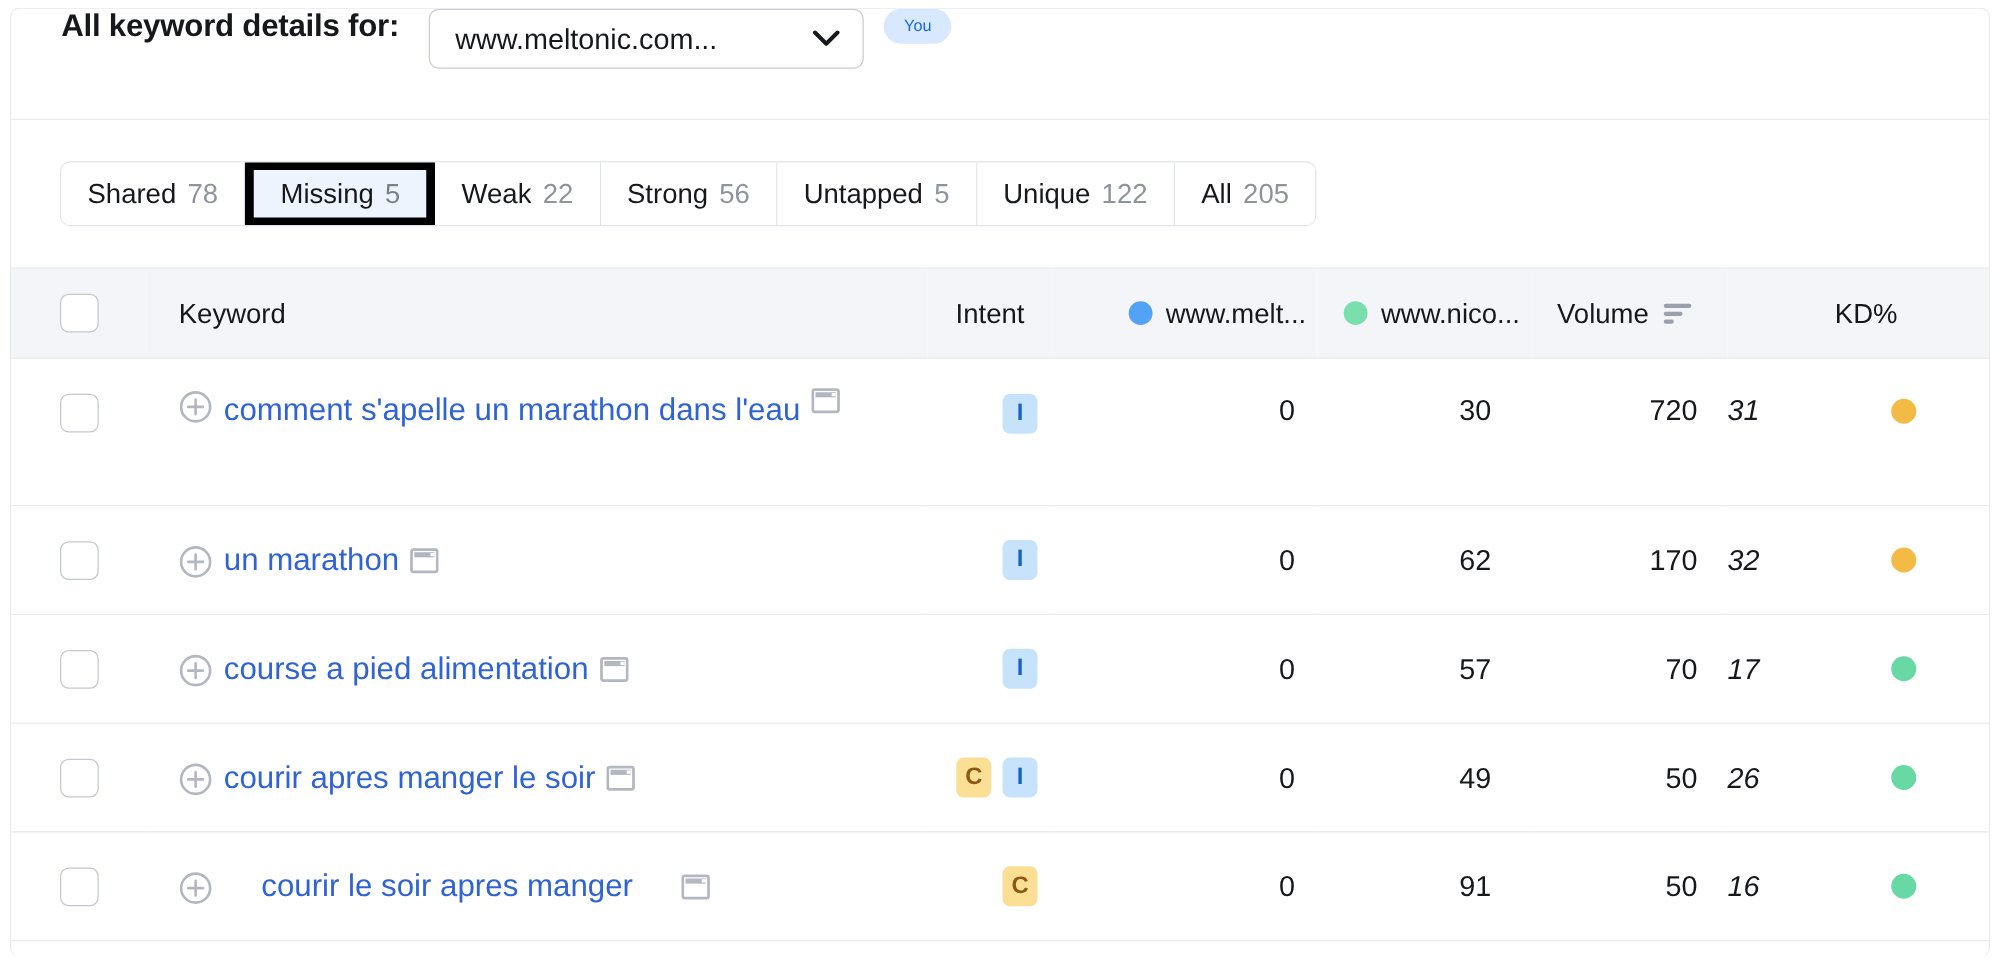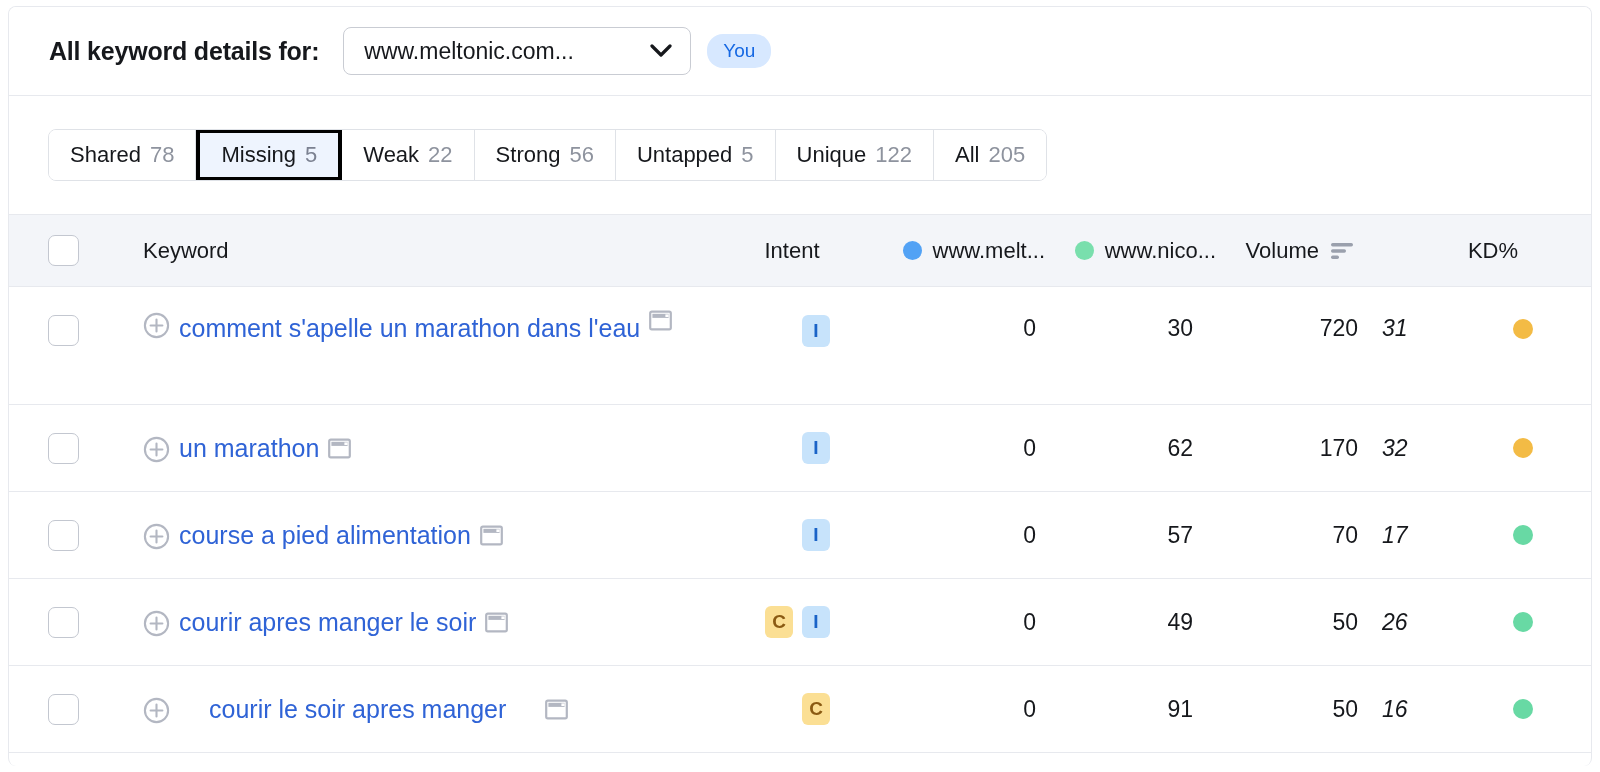--- a/index.html
+++ b/index.html
@@ -31,21 +31,21 @@
     border: 1px solid #e7e9ee;
     border-radius: 8px;
     border-bottom: none;
     overflow: hidden;
   }
 
   
   .header {
     height: 89px;
     display: flex;
-    align-items: center;
+    align-items: flex-start;
     padding-left: 40px;
     border-bottom: 1px solid #e7e9ee;
     background: #ffffff;
   }
 
   .header-title {
     font-size: 25px;
     font-weight: bold;
     color: #16181c;
     letter-spacing: -0.2px;
@@ -71,21 +71,21 @@
   }
   .chev {
     margin-left: 14px;
     display: block;
   }
 
   .you-badge {
     margin-left: 16px;
     background: #d7e8ff;
     color: #1668e3;
-    font-size: 19px;
+    font-size: 13px;
     padding: 7px 16px 8px;
     border-radius: 16px;
     line-height: 1;
     cursor: pointer;
   }
 
   
   .tabs-wrap {
     height: 118px;
     display: flex;
@@ -109,21 +109,21 @@
     color: #16181c;
     border-right: 1px solid #dfe2e7;
     background: #ffffff;
     cursor: pointer;
     white-space: nowrap;
   }
   .tab:last-child { border-right: none; }
   .tab .cnt { color: #8e939e; }
   .tab.active {
     background: #eef4fe;
-    border: 4px solid #000000;
+    border: 7px solid #000000;
     margin: -1px 0;
     height: 52px;
   }
   .tab.active .cnt { color: #7b8191; }
 
   
   .table {
     width: 100%;
     border-collapse: collapse;
     table-layout: fixed;

